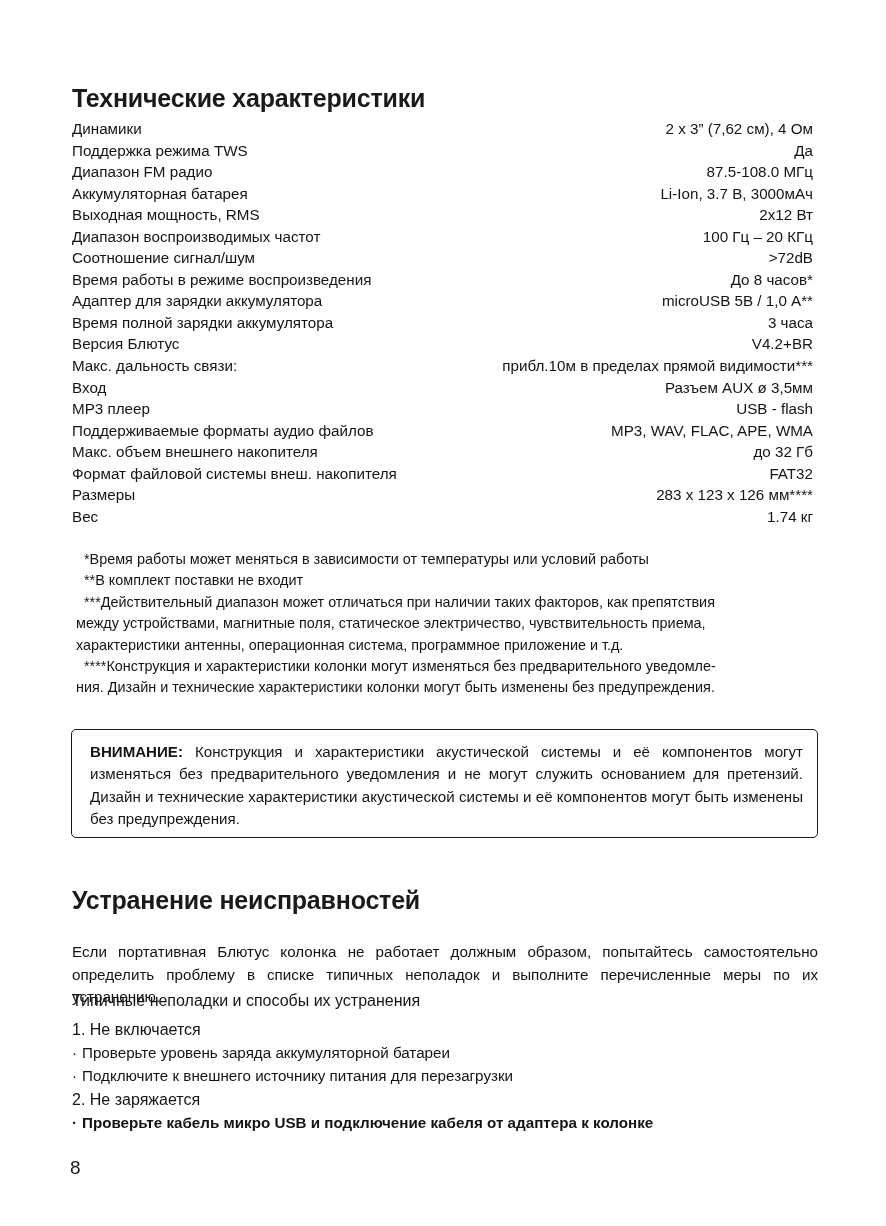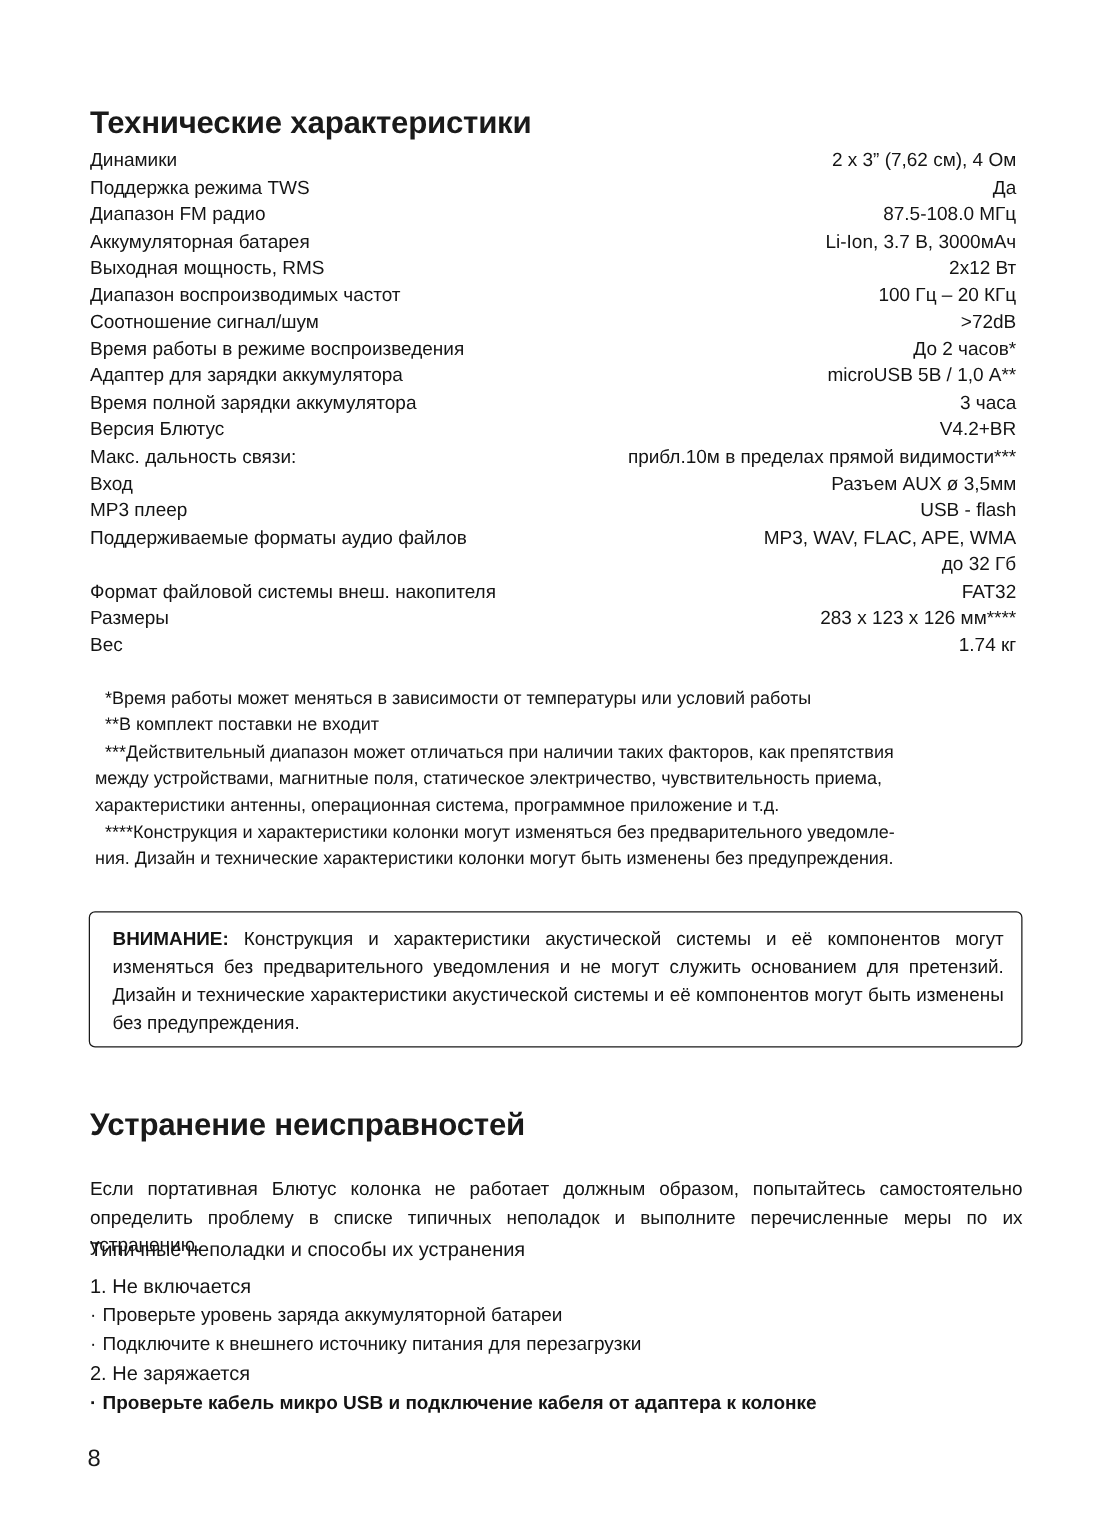--- a/index.html
+++ b/index.html
@@ -177,21 +177,21 @@
       <div class="spec-row">
         <span class="spec-label">Диапазон воспроизводимых частот</span>
         <span class="spec-value">100 Гц – 20 КГц</span>
       </div>
       <div class="spec-row">
         <span class="spec-label">Соотношение  сигнал/шум</span>
         <span class="spec-value">&gt;72dB</span>
       </div>
       <div class="spec-row">
         <span class="spec-label">Время работы в режиме воспроизведения</span>
-        <span class="spec-value">До 2 часов*</span>
+        <span class="spec-value">До 8 часов*</span>
       </div>
       <div class="spec-row">
         <span class="spec-label">Адаптер для зарядки аккумулятора</span>
         <span class="spec-value">microUSB 5В / 1,0 А**</span>
       </div>
       <div class="spec-row">
         <span class="spec-label">Время полной зарядки аккумулятора</span>
         <span class="spec-value">3 часа</span>
       </div>
       <div class="spec-row">
@@ -208,20 +208,21 @@
       </div>
       <div class="spec-row">
         <span class="spec-label">MP3 плеер</span>
         <span class="spec-value">USB - flash</span>
       </div>
       <div class="spec-row">
         <span class="spec-label">Поддерживаемые форматы аудио файлов</span>
         <span class="spec-value">MP3, WAV, FLAC, APE, WMA</span>
       </div>
       <div class="spec-row">
+        <span class="spec-label">Макс. объем внешнего накопителя</span>
         <span class="spec-value">до 32 Гб</span>
       </div>
       <div class="spec-row">
         <span class="spec-label">Формат файловой системы внеш. накопителя</span>
         <span class="spec-value">FAT32</span>
       </div>
       <div class="spec-row">
         <span class="spec-label">Размеры</span>
         <span class="spec-value">283 х 123 х 126 мм****</span>
       </div>

